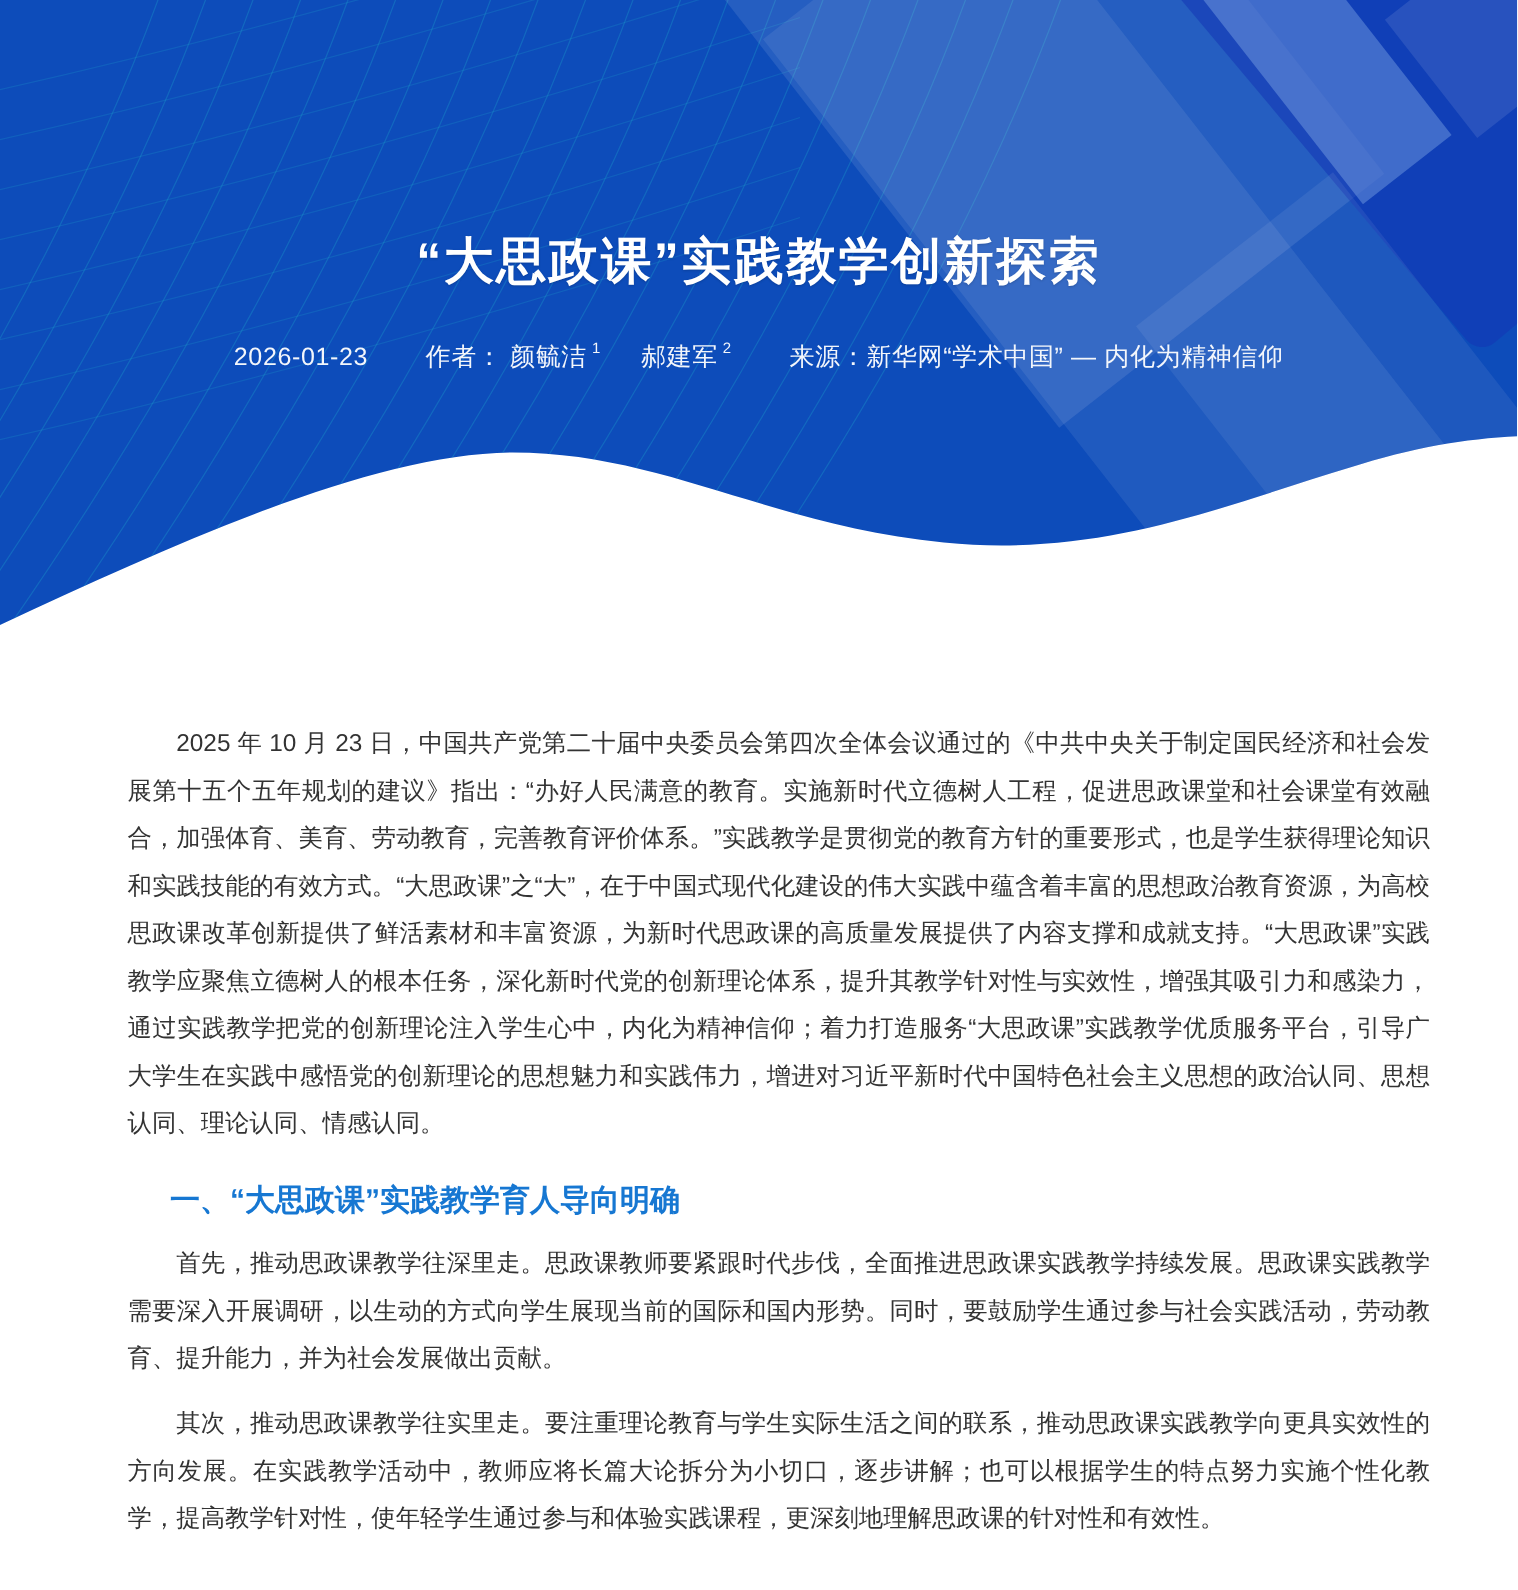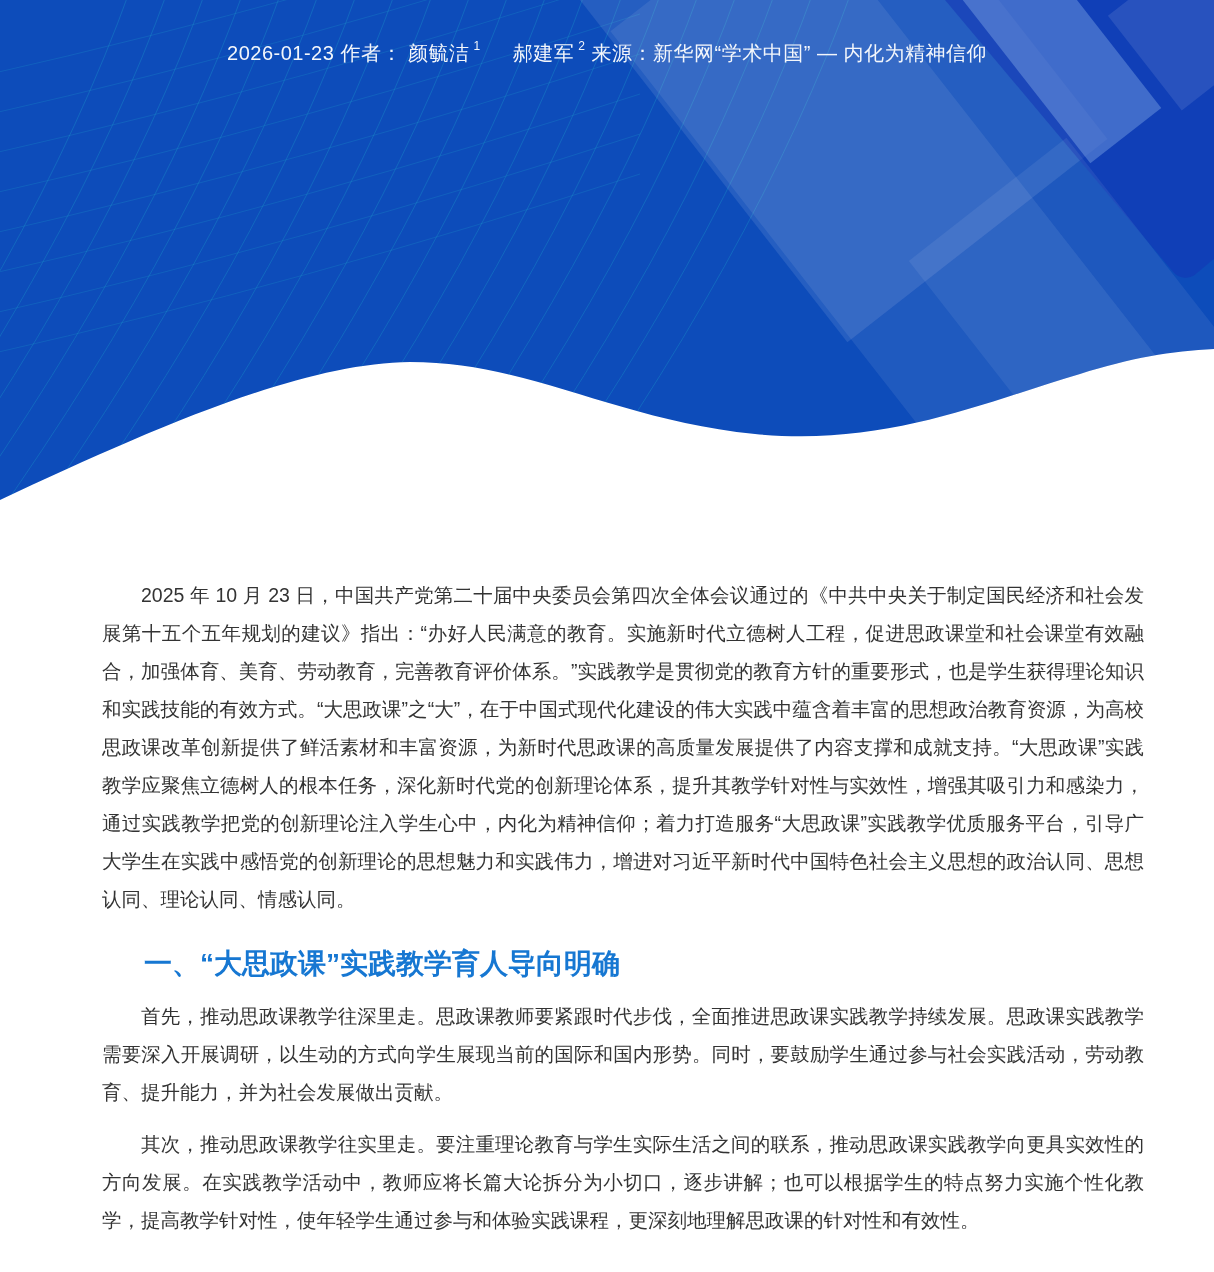--- a/index.html
+++ b/index.html
@@ -42,21 +42,21 @@
     line-height: 1.15;
     color: #ffffff;
     text-shadow: 0 1px 2px rgba(0,0,0,0.18);
   }
   .banner-meta {
     margin-top: 40px;
     font-size: 20px;
     color: #f3f6fb;
     letter-spacing: 0.5px;
   }
-  .meta-item + .meta-item { }
+  .meta-item + .meta-item { margin-left: 40px; }
   .author + .author { margin-left: 26px; }
   .author sup {
     font-size: 12px;
     margin-left: 4px;
     position: relative;
     top: -2px;
   }
 
   
   .content {
@@ -66,21 +66,21 @@
     font-size: 19.5px;
     line-height: 38px;
     color: #333333;
     text-align: justify;
   }
   .content p {
     margin: 14px;
     text-indent: 2em;
   }
   .sec-heading {
-    font-size: 28px;
+    font-size: 24px;
     font-weight: 700;
     color: #1677d2;
     margin: 26px 0 14px 0;
     text-indent: 2em;
     line-height: 1.4;
     text-align: left;
   }
 </style>
 </head>
 <body>
@@ -136,20 +136,21 @@
           <rect x="820" y="-120" width="230" height="760" fill="#ffffff" opacity="0.08" transform="rotate(-38 935 260)"></rect>
           <rect x="1000" y="-220" width="360" height="440" rx="16" fill="#1434b4" opacity="0.55" transform="rotate(-40 1180 0)"></rect>
           <rect x="1060" y="140" width="200" height="560" fill="#ffffff" opacity="0.07" transform="rotate(-38 1160 420)"></rect>
           <rect x="1010" y="-70" width="90" height="230" fill="#bfe2ff" opacity="0.28" transform="rotate(-38 1055 45)"></rect>
           <rect x="1130" y="-40" width="260" height="120" fill="#ffffff" opacity="0.10" transform="rotate(-38 1200 20)"></rect>
         </g>
       </g>
     </svg>
 
     <div class="banner-inner">
+      <h1 class="banner-title">“大思政课”实践教学创新探索</h1>
       <div class="banner-meta">
         <span class="meta-item">2026-01-23</span>
         <span class="meta-item">
           <span>作者：</span>
           <span class="author"><span>颜毓洁</span><sup>1</sup></span>
           <span class="author"><span>郝建军</span><sup>2</sup></span>
         </span>
         <span class="meta-item">来源：新华网“学术中国” — 内化为精神信仰</span>
       </div>
     </div>

